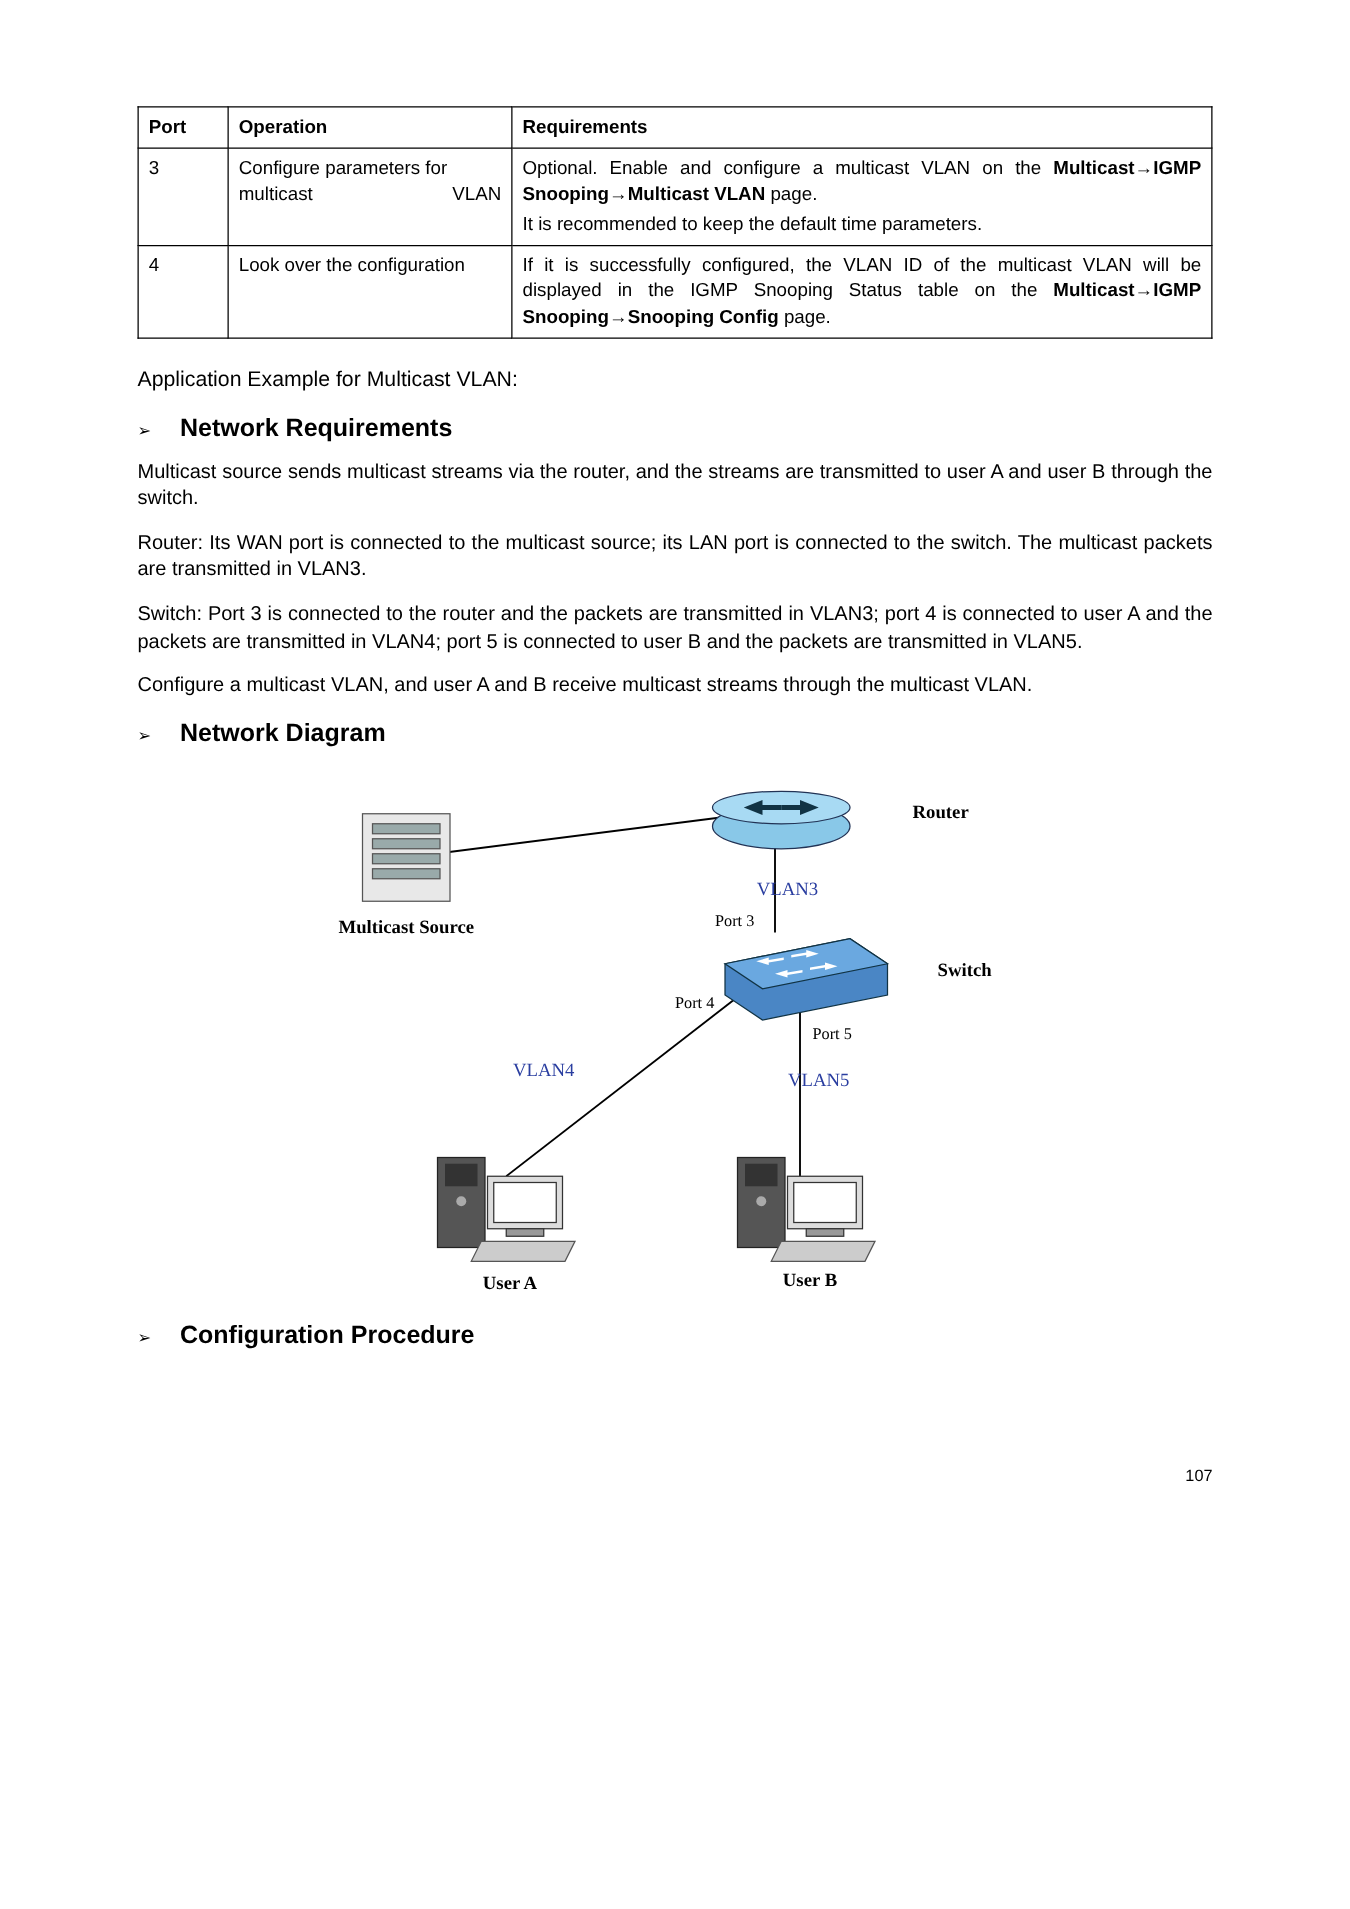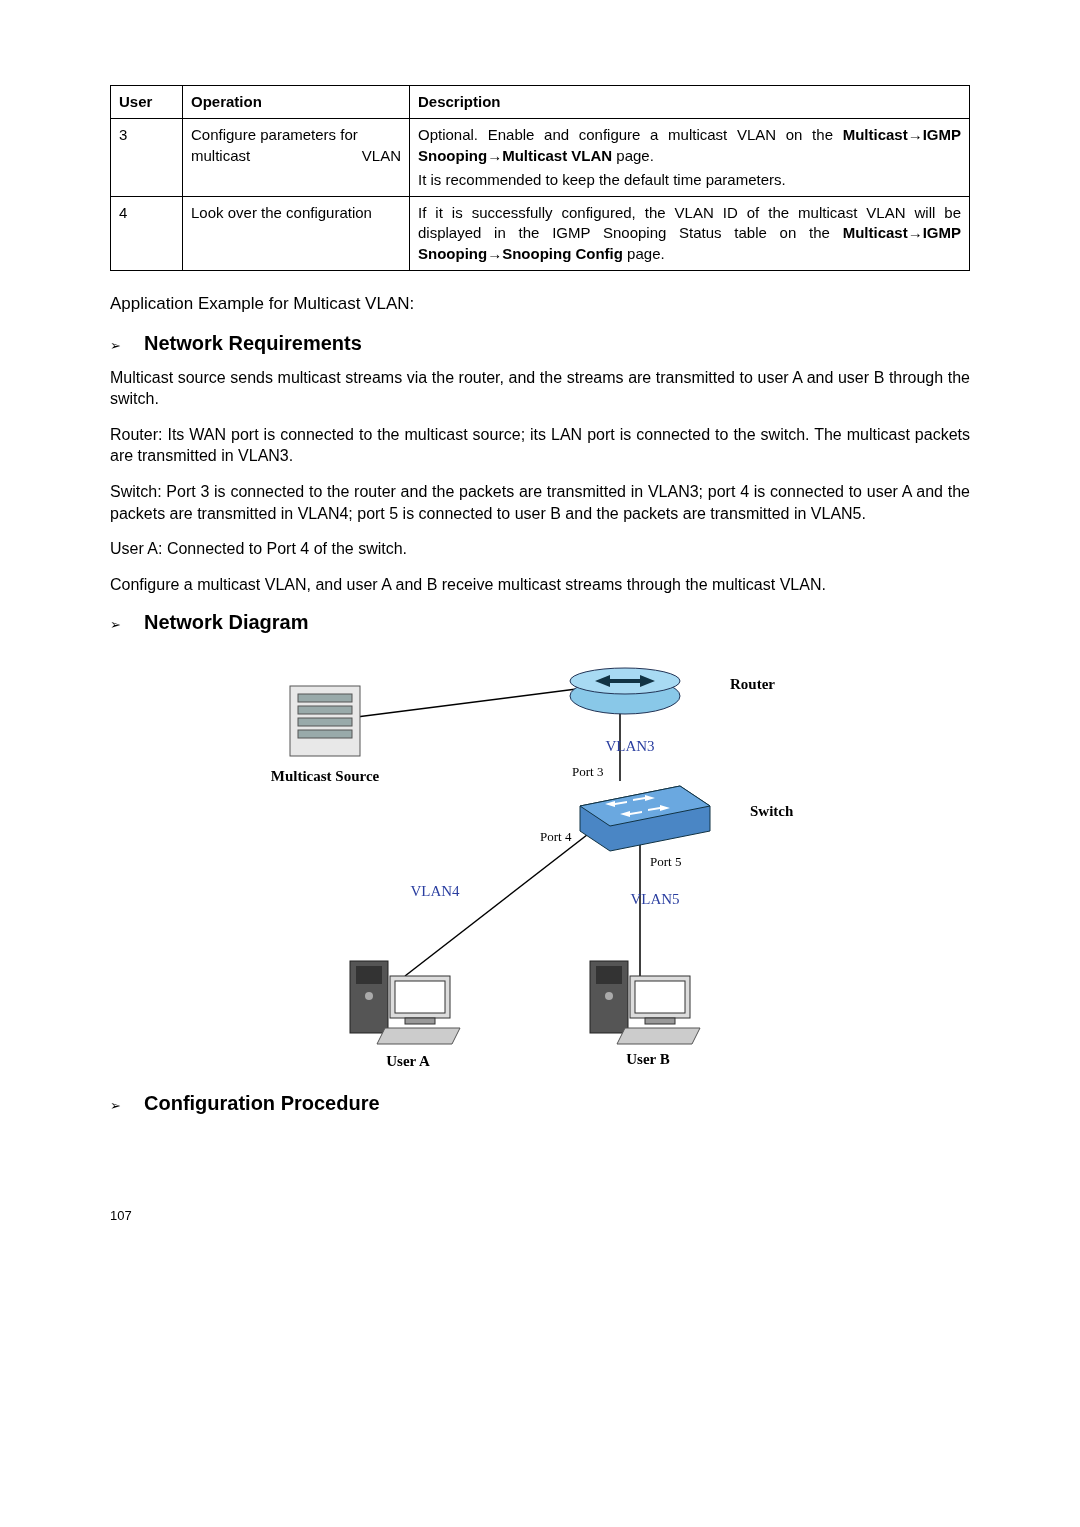--- a/index.html
+++ b/index.html
@@ -67,36 +67,36 @@
   .diagram-wrap {
     width: 560px;
     margin: 10px auto 10px auto;
     position: relative;
   }
   .diagram-wrap svg { display: block; }
   .serif { font-family: "Times New Roman", Times, serif; }
   .lbl { font-size: 15px; }
   .lbl-bold { font-weight: bold; }
   .pagenum {
-    text-align: left;
+    text-align: right;
     font-size: 13px;
     margin-top: 90px;
   }
 </style>
 </head>
 <body>
 
 <div class="page">
 
   <table class="cfg">
     <tbody>
         <tr>
-      <th class="col-step">User</th>
+      <th class="col-step">Port</th>
       <th class="col-op">Operation</th>
-      <th>Description</th>
+      <th>Requirements</th>
     </tr>
     <tr>
       <td>3</td>
       <td class="op-justify">Configure parameters for multicast VLAN</td>
       <td>
         <div class="desc-para">
           <span>Optional. Enable and configure a multicast VLAN on the </span><span class="b">Multicast→IGMP Snooping→Multicast VLAN</span><span> page.</span>
         </div>
         <div class="desc-para">It is recommended to keep the default time parameters.</div>
       </td>
@@ -116,21 +116,20 @@
   <div class="heading-app">Application Example for Multicast VLAN:</div>
 
   <div class="bullet-row">
     <span class="bullet-sym">➢</span>
     <span class="bullet-label">Network Requirements</span>
   </div>
 
   <p class="body">Multicast source sends multicast streams via the router, and the streams are transmitted to user A and user B through the switch.</p>
   <p class="body">Router: Its WAN port is connected to the multicast source; its LAN port is connected to the switch. The multicast packets are transmitted in VLAN3.</p>
   <p class="body">Switch: Port 3 is connected to the router and the packets are transmitted in VLAN3; port 4 is connected to user A and the packets are transmitted in VLAN4; port 5 is connected to user B and the packets are transmitted in VLAN5.</p>
-  <p class="body">User A: Connected to Port 4 of the switch.</p>
   <p class="body">Configure a multicast VLAN, and user A and B receive multicast streams through the multicast VLAN.</p>
 
   <div class="bullet-row">
     <span class="bullet-sym">➢</span>
     <span class="bullet-label">Network Diagram</span>
   </div>
 
   <div class="diagram-wrap">
     <svg viewBox="0 0 560 430" width="560" height="430">
 

